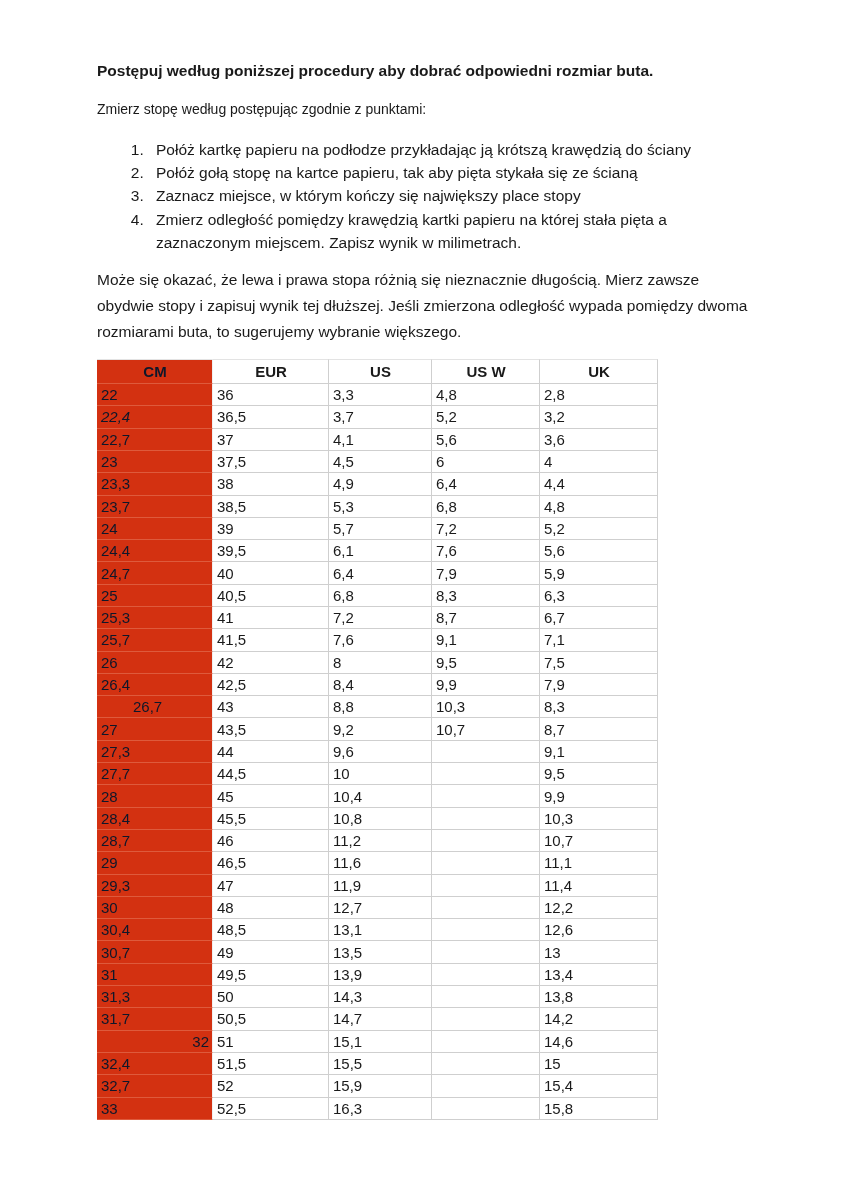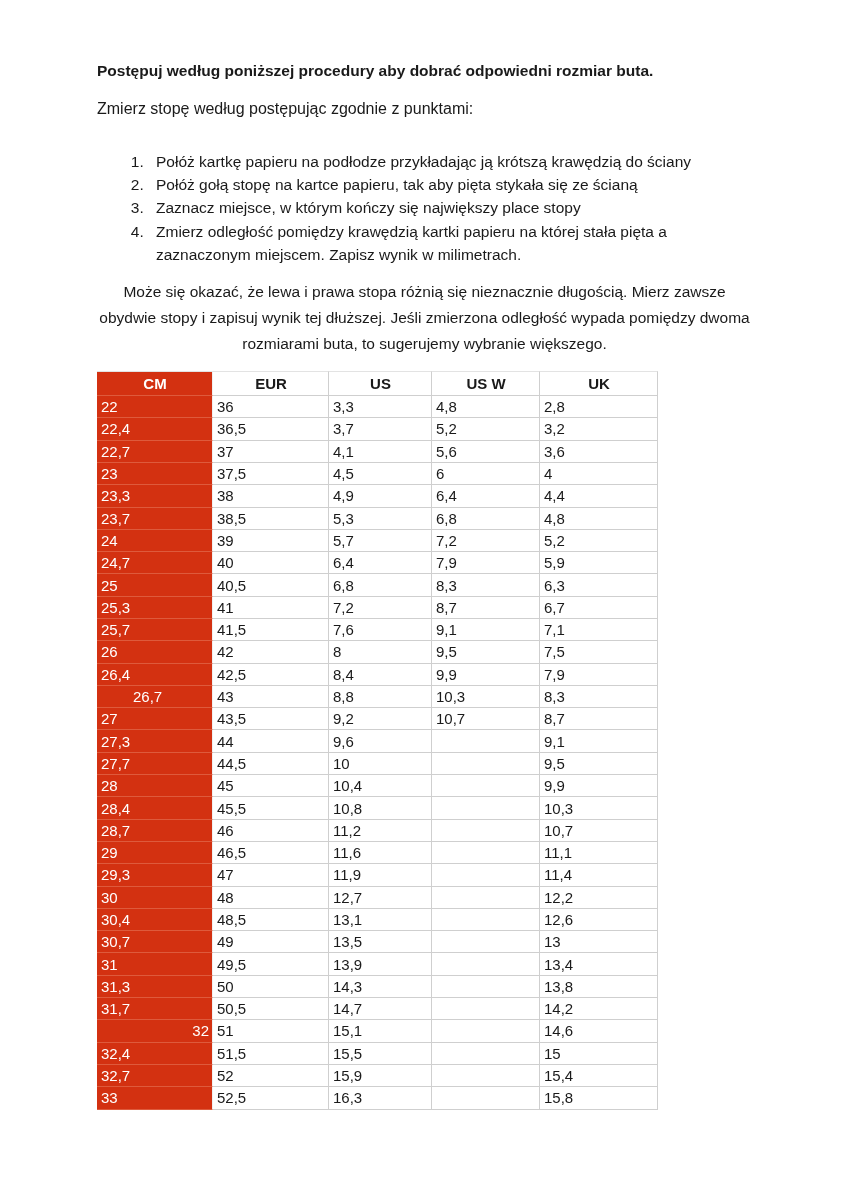--- a/index.html
+++ b/index.html
@@ -21,41 +21,40 @@
     padding: 60px 0 0 97px;
   }
   .heading {
     font-weight: bold;
     font-size: 15.5px;
     line-height: 22px;
     margin: 0 0 16px 0;
     width: 655px;
   }
   .intro {
-    font-size: 16px;
+    font-size: 14px;
     line-height: 22px;
-    margin: 0 0 30px 0;
+    margin: 0 0 18px 0;
     width: 655px;
   }
   ol.steps {
     margin: 0 0 13px 0;
     padding: 0 0 0 51px;
     width: 600px;
     font-size: 15.5px;
     line-height: 23.2px;
   }
   ol.steps li {
     padding-left: 8px;
   }
   .note {
     font-size: 15.5px;
     line-height: 26px;
     margin: 0 0 14px 0;
     width: 655px;
-    text-align: center;
   }
   table.size-table {
     border-collapse: separate;
     border-spacing: 0;
     table-layout: fixed;
     width: 561px;
     font-size: 15px;
   }
   table.size-table col.c-cm  { width: 116px; }
   table.size-table col.c-eur { width: 116px; }
@@ -77,21 +76,21 @@
     background: #ffffff;
   }
   table.size-table thead th {
     height: 25px;
     font-weight: bold;
     text-align: center;
     border-top: 1px solid #e3e3e3;
   }
   table.size-table th.cm,
   table.size-table td.cm {
-    color: #ffffff;
+    color: #0f172a;
     border-right: 1px solid #f0f0f0;
     border-bottom: 1px solid #de5a3c;
   }
 </style>
 </head>
 <body>
 
 <div class="page">
 
   <p class="heading">Postępuj według poniższej procedury aby dobrać odpowiedni rozmiar buta.</p>
@@ -126,21 +125,21 @@
     </thead>
     <tbody id="size-table-body">
         <tr>
           <td class="cm" style="background: rgb(211, 49, 17);">22</td>
           <td>36</td>
           <td>3,3</td>
           <td>4,8</td>
           <td>2,8</td>
         </tr>
         <tr>
-          <td class="cm" style="background: rgb(211, 49, 17);">22,4</td>
+          <td class="cm" style="background: rgb(211, 49, 17); font-style: italic;">22,4</td>
           <td>36,5</td>
           <td>3,7</td>
           <td>5,2</td>
           <td>3,2</td>
         </tr>
         <tr>
           <td class="cm" style="background: rgb(211, 49, 17); margin-left: 44px;">22,7</td>
           <td>37</td>
           <td>4,1</td>
           <td>5,6</td>
@@ -168,20 +167,27 @@
           <td>4,8</td>
         </tr>
         <tr>
           <td class="cm" style="background: rgb(211, 49, 17);">24</td>
           <td>39</td>
           <td>5,7</td>
           <td>7,2</td>
           <td>5,2</td>
         </tr>
         <tr>
+          <td class="cm" style="background: rgb(211, 49, 17);">24,4</td>
+          <td>39,5</td>
+          <td>6,1</td>
+          <td>7,6</td>
+          <td>5,6</td>
+        </tr>
+        <tr>
           <td class="cm" style="background: rgb(211, 49, 17);">24,7</td>
           <td>40</td>
           <td>6,4</td>
           <td>7,9</td>
           <td>5,9</td>
         </tr>
         <tr>
           <td class="cm" style="background: rgb(211, 49, 17);">25</td>
           <td>40,5</td>
           <td>6,8</td>

